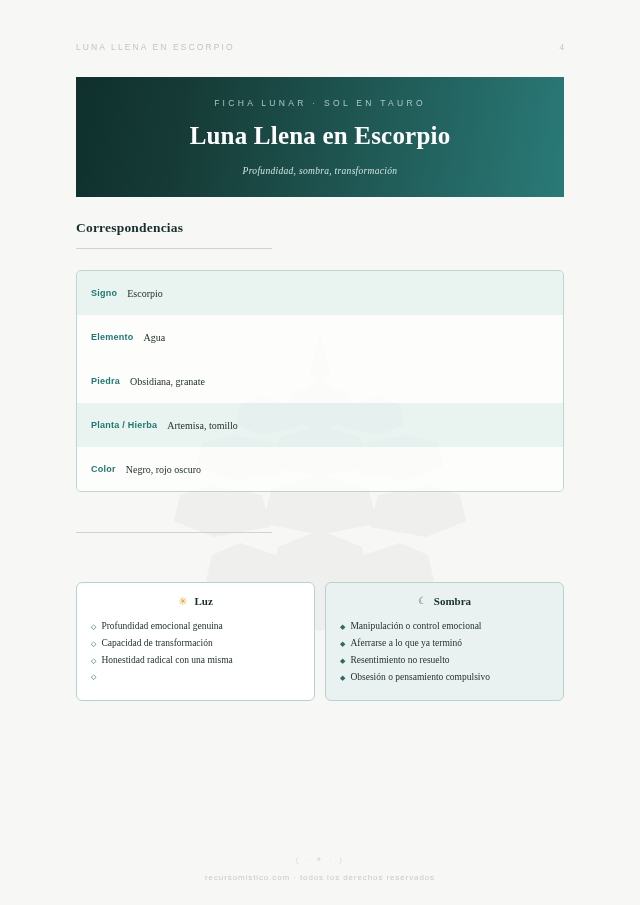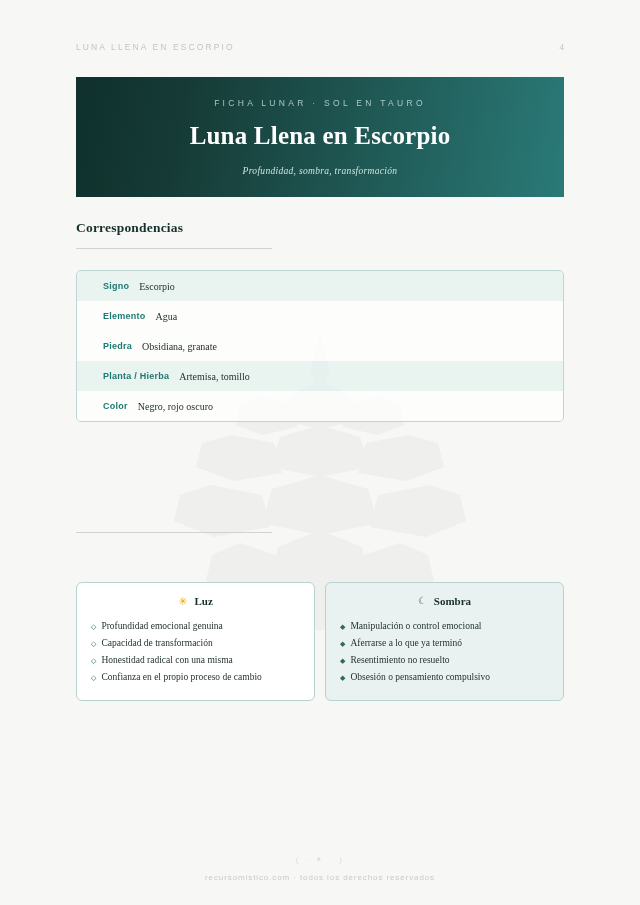--- a/index.html
+++ b/index.html
@@ -123,22 +123,22 @@
     width: 488px;
     box-sizing: border-box;
     border: 1px solid #bcd6d3;
     border-radius: 5px;
     overflow: hidden;
     z-index: 2;
   }
   .corr-row {
     display: flex;
     align-items: center;
-    height: 30px;
-    padding: 0 26px;
+    height: 44px;
+    padding: 0 14px;
     box-sizing: border-box;
   }
   .corr-row.tint {
     background: rgba(224, 240, 238, 0.62);
   }
   .corr-row.plain {
     background: rgba(255, 255, 255, 0.72);
   }
   .corr-label {
     font-size: 9px;
@@ -320,21 +320,20 @@
         <li>
           <span class="bullet">◇</span>
           <span>Capacidad de transformación</span>
         </li>
         <li>
           <span class="bullet">◇</span>
           <span>Honestidad radical con una misma</span>
         </li>
         <li>
           <span class="bullet">◇</span>
-          <span>Confianza en el propio proceso de cambio</span>
         </li>
       </ul>
     </div>
 
     <div class="lscard sombra">
       <div class="lscard-header">
         <span class="lscard-icon moon">☾</span>
         <span class="lscard-title">Sombra</span>
       </div>
       <ul class="lscard-list">

